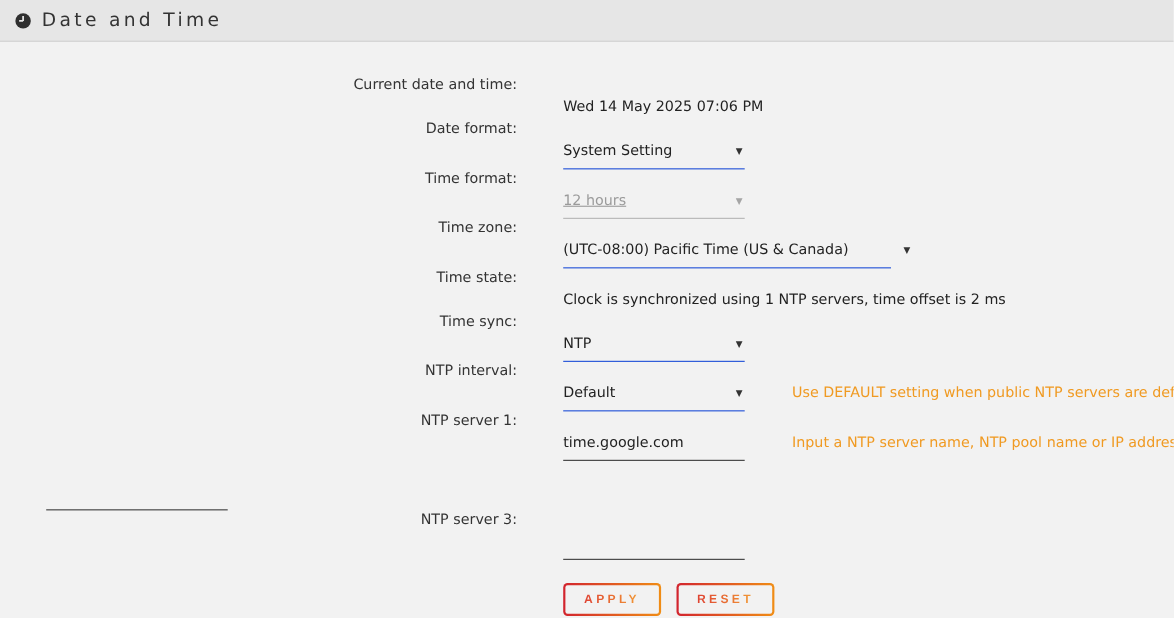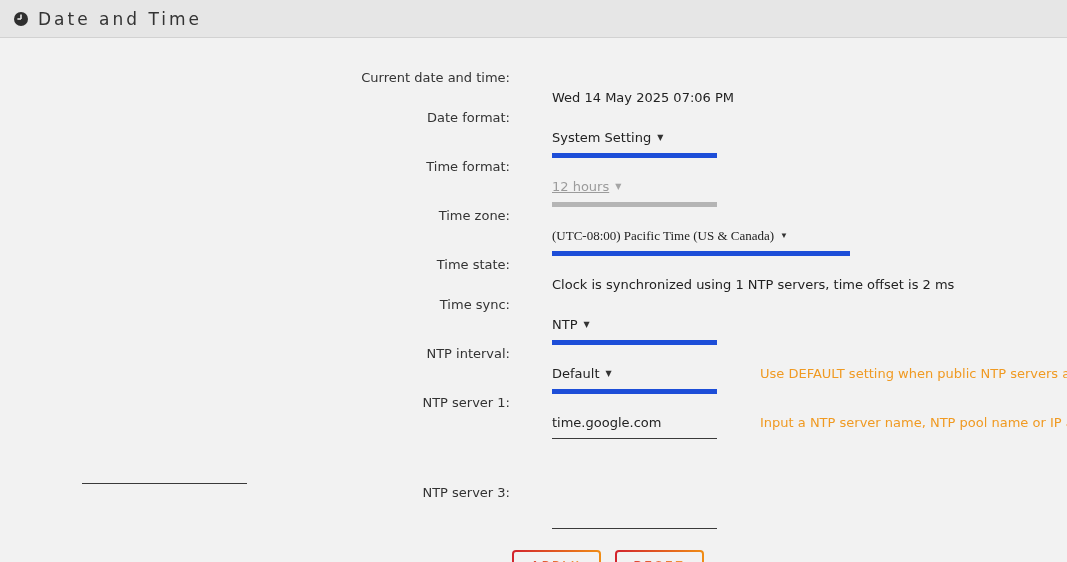--- a/index.html
+++ b/index.html
@@ -28,21 +28,20 @@
     letter-spacing: 3px;
     color: #333;
   }
 
   
   .form { padding-top: 31px; }
   .row {
     display: flex;
     align-items: flex-start;
     min-height: 40px;
-    padding-left: 40px;
   }
   .row .label {
     width: 470px;
     text-align: right;
     color: #333;
     line-height: 18px;
     flex: 0 0 470px;
   }
   .row .value-cell {
     margin-left: 42px;
@@ -50,28 +49,29 @@
     display: flex;
     align-items: flex-start;
     margin-top: 20px;
   }
   .static-value { color: #222; line-height: 18px; }
 
   
   .select {
     width: 165px;
     display: flex;
-    justify-content: flex-start;
+    justify-content: space-between;
     align-items: center;
-    border-bottom: 5px solid #1d4ed8;
+    border-bottom: 1px solid #1d4ed8;
     padding: 0 2px 6px 0;
     cursor: pointer;
     background: transparent;
-  }
-  .select.wide { width: 298px; font-family: Liberation Serif, serif; }
+    gap: 44px;
+  }
+  .select.wide { width: 298px; }
   .select .sel-text { color: #222; line-height: 18px; white-space: nowrap; }
   .select .arrow {
     font-size: 8px;
     color: #333;
     margin-left: 6px;
     line-height: 18px;
   }
   .select.disabled { border-bottom-color: #b5b5b5; cursor: default; }
   .select.disabled .sel-text { color: #9b9b9b; text-decoration: underline; }
   .select.disabled .arrow { color: #a5a5a5; }

